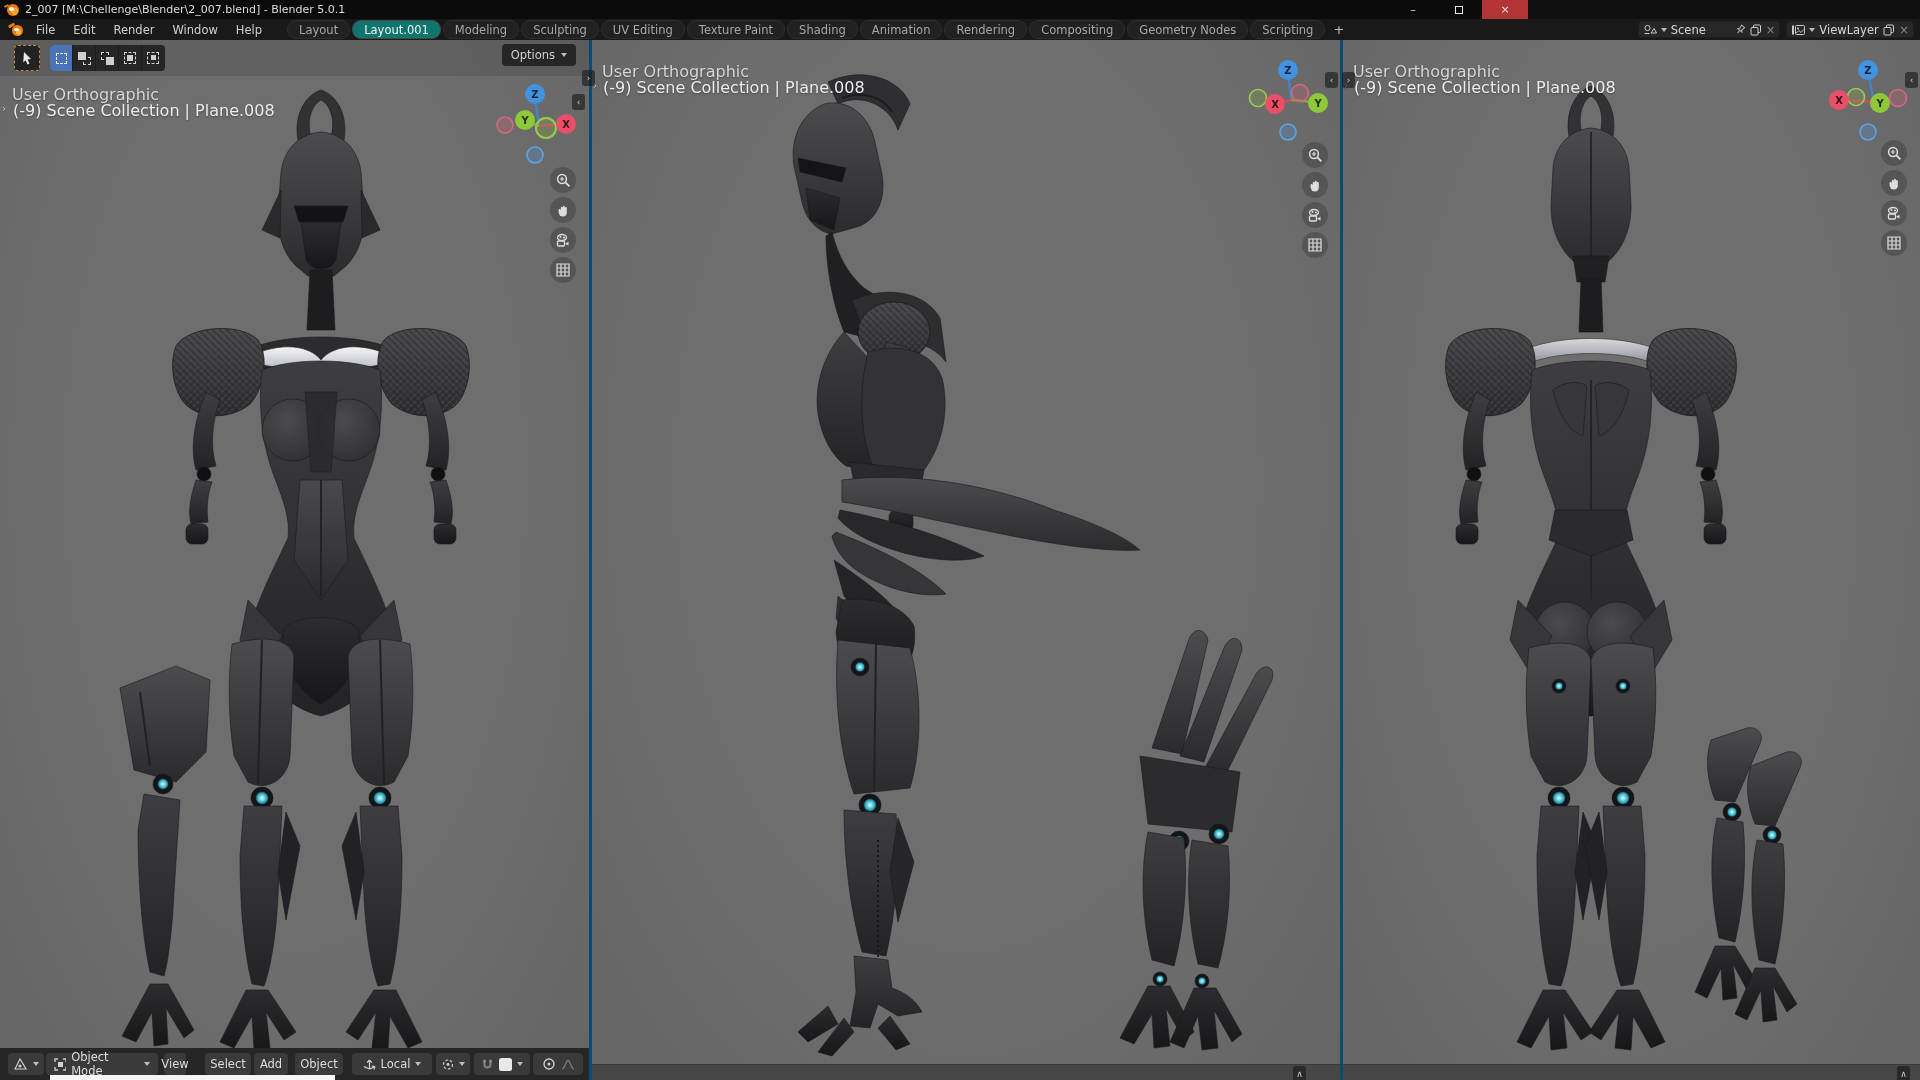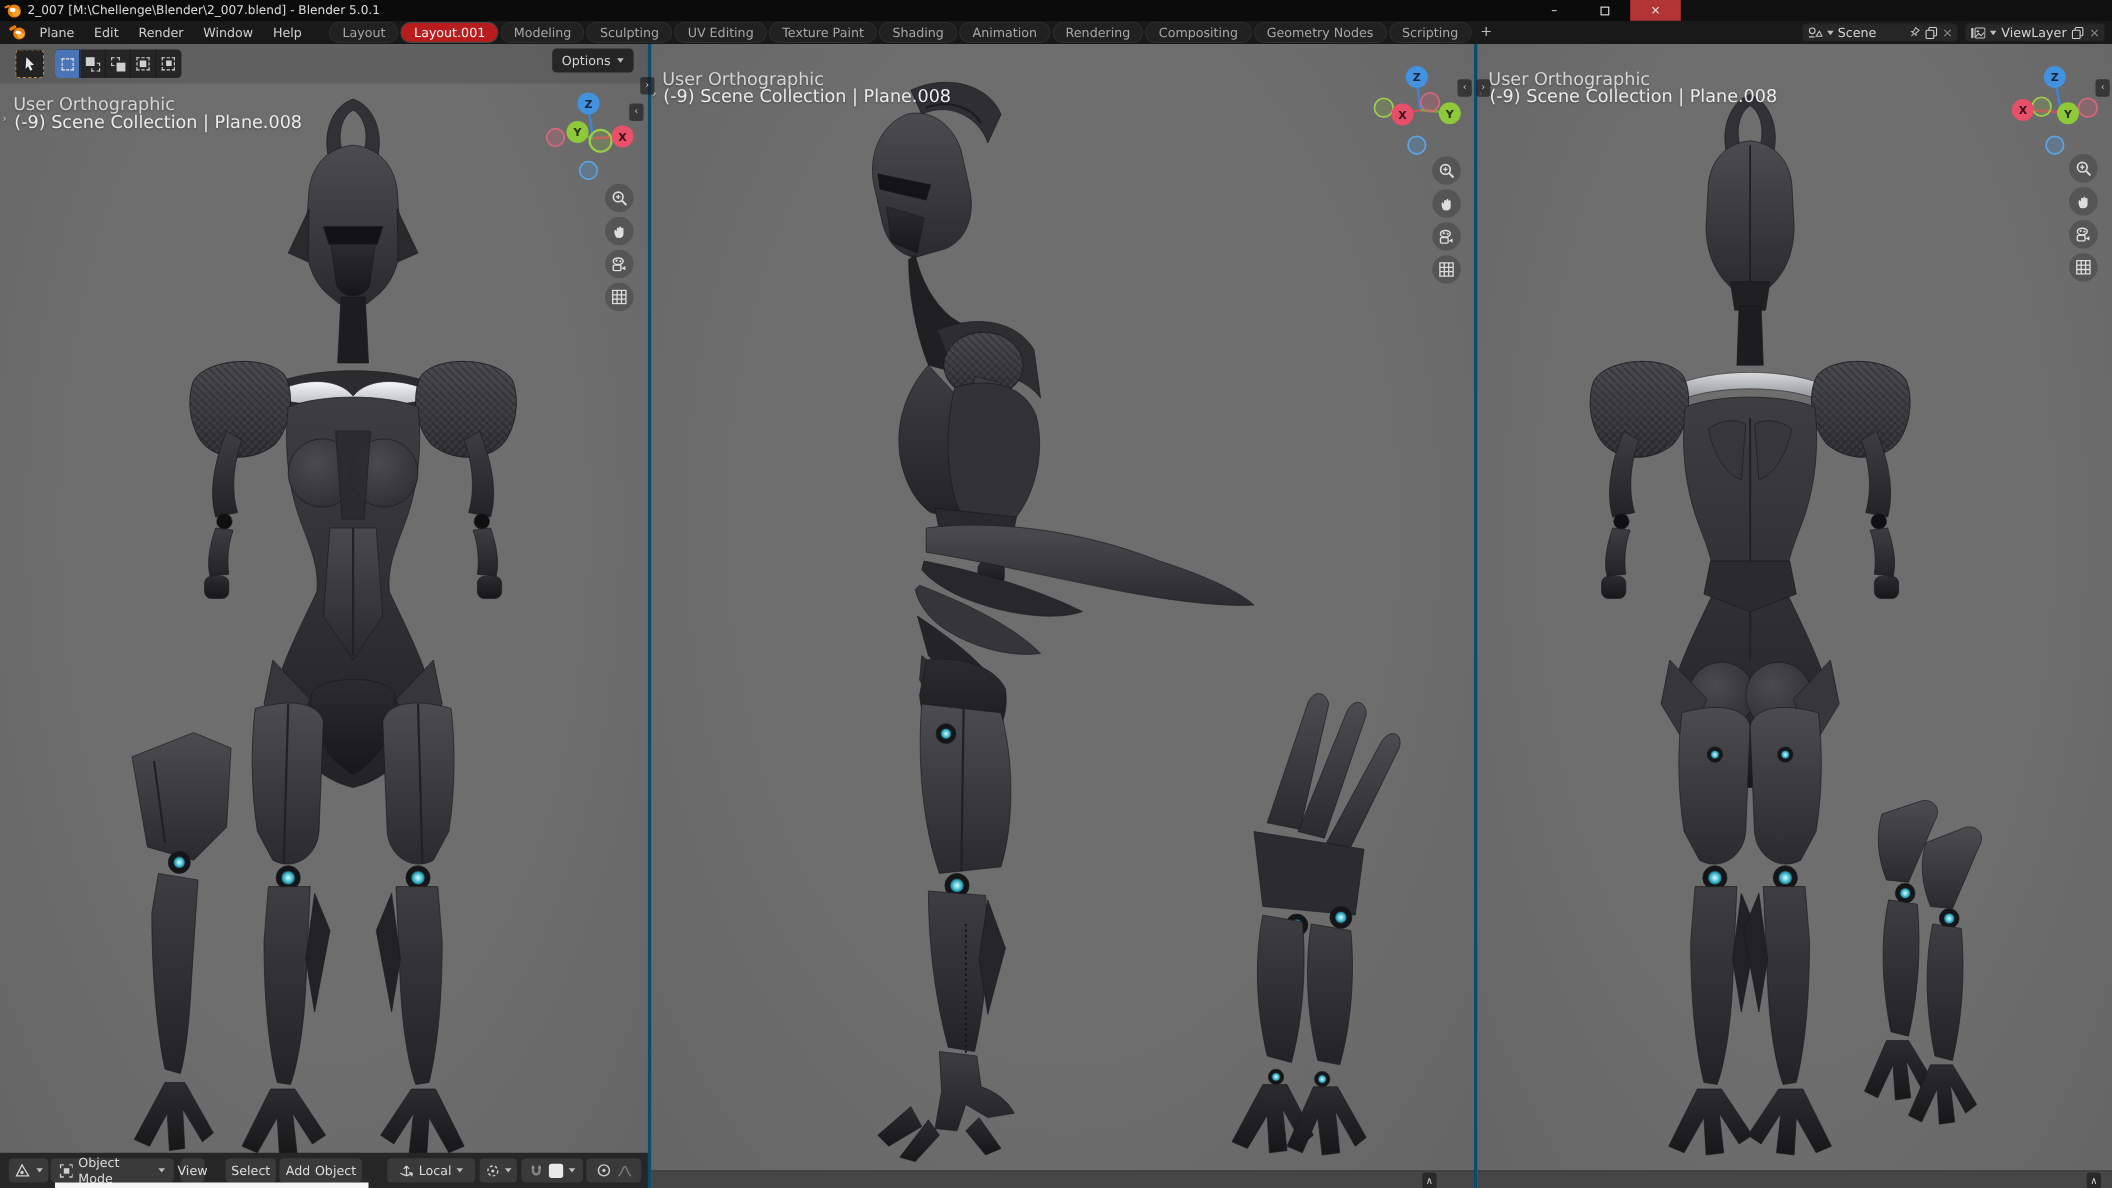--- a/index.html
+++ b/index.html
@@ -30,21 +30,21 @@
   .blender-icon .ball { position:absolute; right:0; bottom:0; width:11px; height:11px; border-radius:50%;
     background:radial-gradient(circle at 60% 62%, #f8b13f 0 30%, #e87d0d 31% 100%); }
   .blender-icon .ball::after { content:""; position:absolute; left:2px; top:2.5px; width:4.5px; height:3.5px;
     border-radius:50%; background:#fff; }
   .blender-icon .tail { position:absolute; left:0; top:1px; width:7px; height:2.5px; background:#e87d0d;
     border-radius:2px; transform:rotate(-28deg); }
   .menu-item { padding:2px 9px; border-radius:3px; }
   .tabs { display:flex; align-items:center; gap:2px; margin-left:16px; }
   .tab { background:#212121; border:1px solid #2d2d2d; border-radius:9px; padding:1.5px 11px;
     color:#a6a6a6; white-space:nowrap; }
-  .tab.active { background:#b91c1c; border-color:#474747; color:#f2f2f2; }
+  .tab.active { background:#0f766e; border-color:#474747; color:#f2f2f2; }
   .tab-add { color:#bdbdbd; padding:0 6px; font-size:13px; }
   .topbar-right { margin-left:auto; display:flex; align-items:center; gap:6px; margin-right:6px;justify-content:flex-end; }
   .selector { display:flex; align-items:center; background:#272727; border:1px solid #1f1f1f;
     border-radius:4px; height:17px; padding:0 4px; gap:4px; color:#d6d6d6; }
   .selector .val { min-width:60px; }
   .dim { opacity:.55; }
   .chev { width:0; height:0; border-left:3.5px solid transparent; border-right:3.5px solid transparent;
     border-top:4.5px solid #bdbdbd; display:inline-block; }
   
   .workspace { position:absolute; left:0; top:40px; width:1920px; height:1040px; background:#0c4a6e; }
@@ -142,21 +142,21 @@
       </div>
     <div class="win-btn close">×</div>
   </div>
 </div>
 
 <div class="menubar">
   <span class="blender-icon">
       <span class="tail"></span>
       <span class="ball"></span>
     </span>
-  <span class="menu-item">Plane</span>
+  <span class="menu-item">File</span>
   <span class="menu-item">Edit</span>
   <span class="menu-item">Render</span>
   <span class="menu-item">Window</span>
   <span class="menu-item">Help</span>
   <div class="tabs">
     <span class="tab">Layout</span>
     <span class="tab active">Layout.001</span>
     <span class="tab">Modeling</span>
     <span class="tab">Sculpting</span>
     <span class="tab">UV Editing</span>
@@ -398,21 +398,21 @@
       </div>
       <div class="fbtn" style="left:164px; width:22px;">
           <span>View</span>
         </div>
       <div class="fbtn" style="left:205px; width:46px;">
           <span>Select</span>
         </div>
       <div class="fbtn" style="left:254px; width:34px;">
           <span>Add</span>
         </div>
-      <div class="fbtn" style="left:281px; width:48px;">
+      <div class="fbtn" style="left:295px; width:48px;">
           <span>Object</span>
         </div>
       <div class="fbtn" style="left:352px; width:80px;">
         <svg width="13" height="13">
             <path d="M6.5,11 V2 M6.5,2 l-2.4,2.6 M6.5,2 l2.4,2.6 M6.5,11 L12,8.6 M12,8.6 l-3.2,-0.6 M12,8.6 l-1,2.8 M6.5,11 L1,8.6" fill="none" stroke="#cfcfcf" stroke-width="1.2"></path>
           </svg>
         <span>Local</span>
         <span class="chev"></span>
       </div>
       <div class="fbtn icon-only" style="left:436px; width:34px;">

